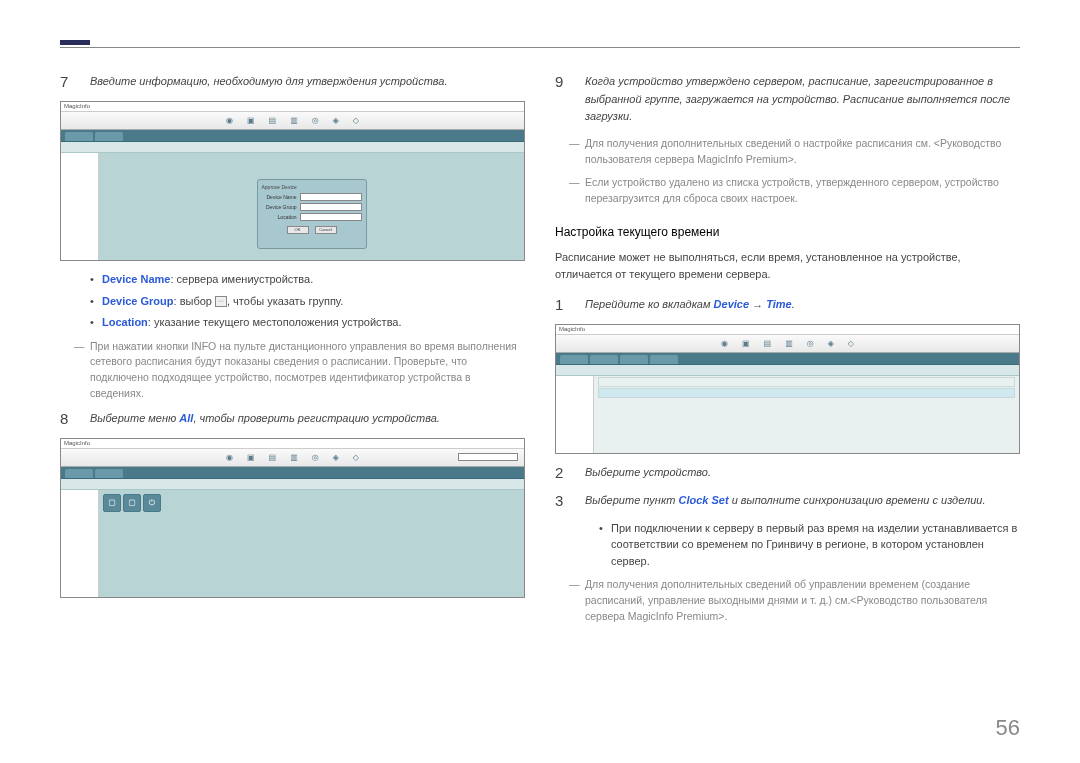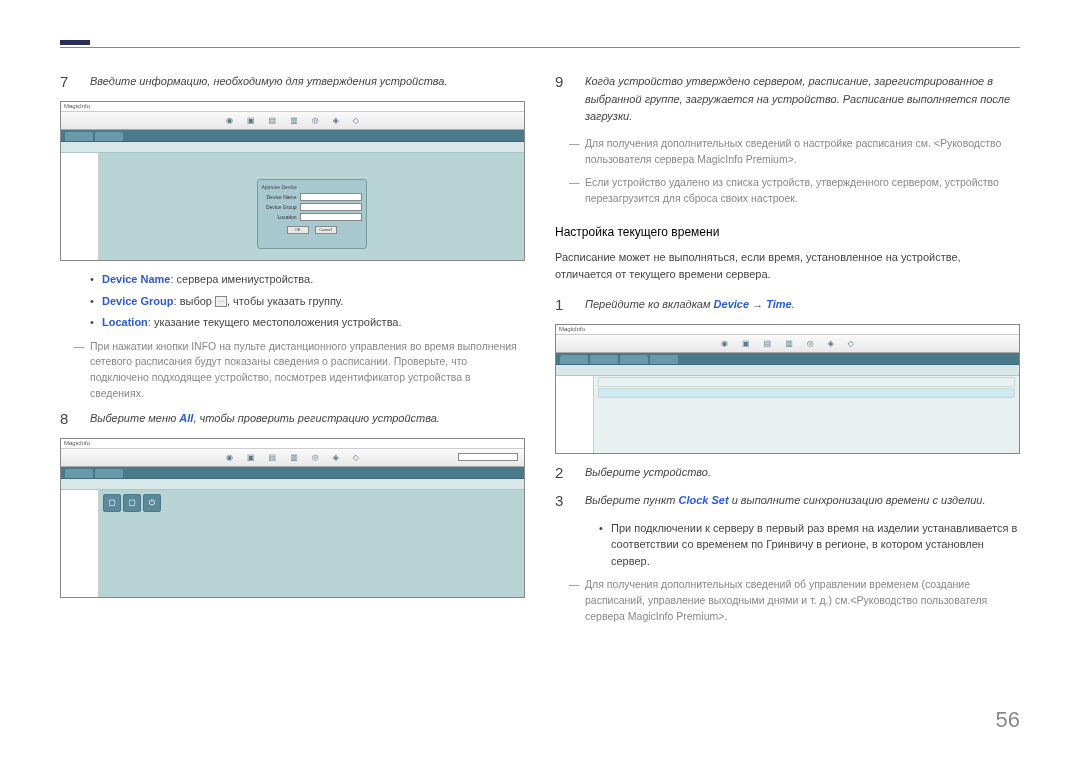--- a/index.html
+++ b/index.html
@@ -275,21 +275,21 @@
     font-size: 11px;
     color: #444;
     line-height: 1.6;
     margin-bottom: 12px;
   }
   .sub-bullets {
     margin: 6px 0 8px 44px;
   }
   .page-num {
     position: absolute;
-    bottom: 30px;
+    bottom: 22px;
     right: 60px;
     font-size: 22px;
     color: #888;
     font-weight: 300;
   }
   .screenshot.short { height: 130px; }
   .ss-searchbox {
     position: absolute;
     right: 6px;
     top: 14px;

